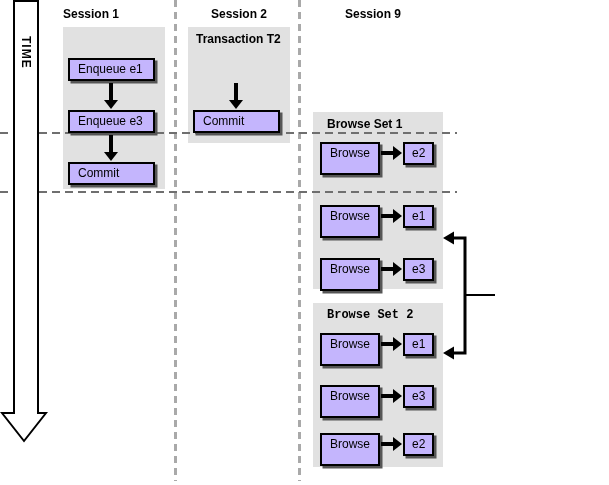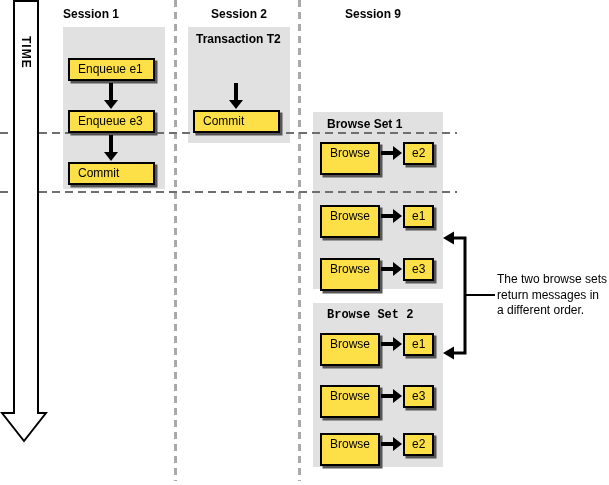--- a/index.html
+++ b/index.html
@@ -10,21 +10,21 @@
   
   .vdash { position:absolute; top:0; width:3px; height:481px;
     background:repeating-linear-gradient(180deg,#a9a9a9 0 7px, transparent 7px 12px); }
   .hdash { position:absolute; left:0; width:457px; height:2px;
     background:repeating-linear-gradient(90deg,#6f6f6f 0 8px, transparent 8px 13px); }
   
   .panel { position:absolute; background:#e1e1e1; }
   .panel-title { position:absolute; font-size:12px; font-weight:bold; white-space:nowrap; z-index:5; }
   .session-h { position:absolute; font-size:12px; font-weight:bold; white-space:nowrap; }
   
-  .box { position:absolute; box-sizing:border-box; background:#fde047;
+  .box { position:absolute; box-sizing:border-box; background:#c4b5fd;
     border:2px solid #000; box-shadow:2.5px 2.5px 0 #565656;
     font-size:12px; line-height:19px; padding-left:8px; white-space:nowrap; z-index:6; }
   .ebox { width:31px; height:23px; padding-left:7px; }
   .stepbox { width:87px; height:23px; }
   .browsebox { width:60px; height:33px; }
   
   .arr-d { position:absolute; width:14px; z-index:7; }
   .arr-d .shaft { position:absolute; left:5px; top:0; width:4px; height:calc(100% - 8px); background:#000; }
   .arr-d .head { position:absolute; bottom:0; left:0; width:0; height:0;
     border-left:7px solid transparent; border-right:7px solid transparent; border-top:9px solid #000; }
@@ -129,19 +129,14 @@
       <div class="head"></div>
     </div>
   <div class="box ebox" style="left:403px;top:433px;">e2</div>
 
   <svg id="bracket-svg" width="30" height="136">
     <path d="M 10 10 H 25 V 125 H 10" fill="none" stroke="#000" stroke-width="3"></path>
     <polygon points="3,10 14,3.5 14,16.5" fill="#000"></polygon>
     <polygon points="3,125 14,118.5 14,131.5" fill="#000"></polygon>
   </svg>
   <div id="ann-connector"></div>
-  <div id="annotation">
-    <div>The two browse sets</div>
-    <div>return messages in</div>
-    <div>a different order.</div>
-  </div>
 
 </div>
 
 </body></html>

